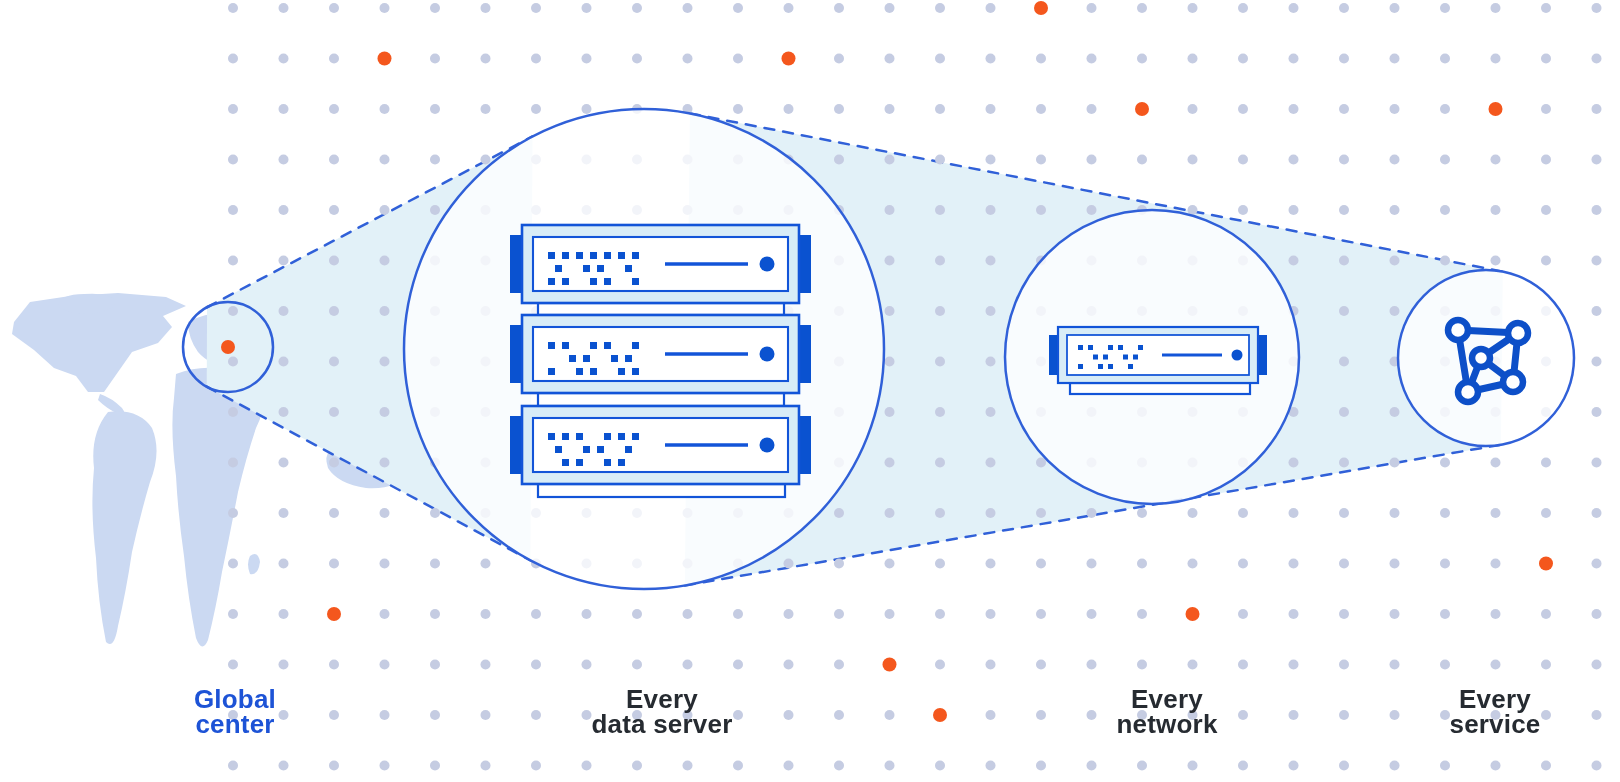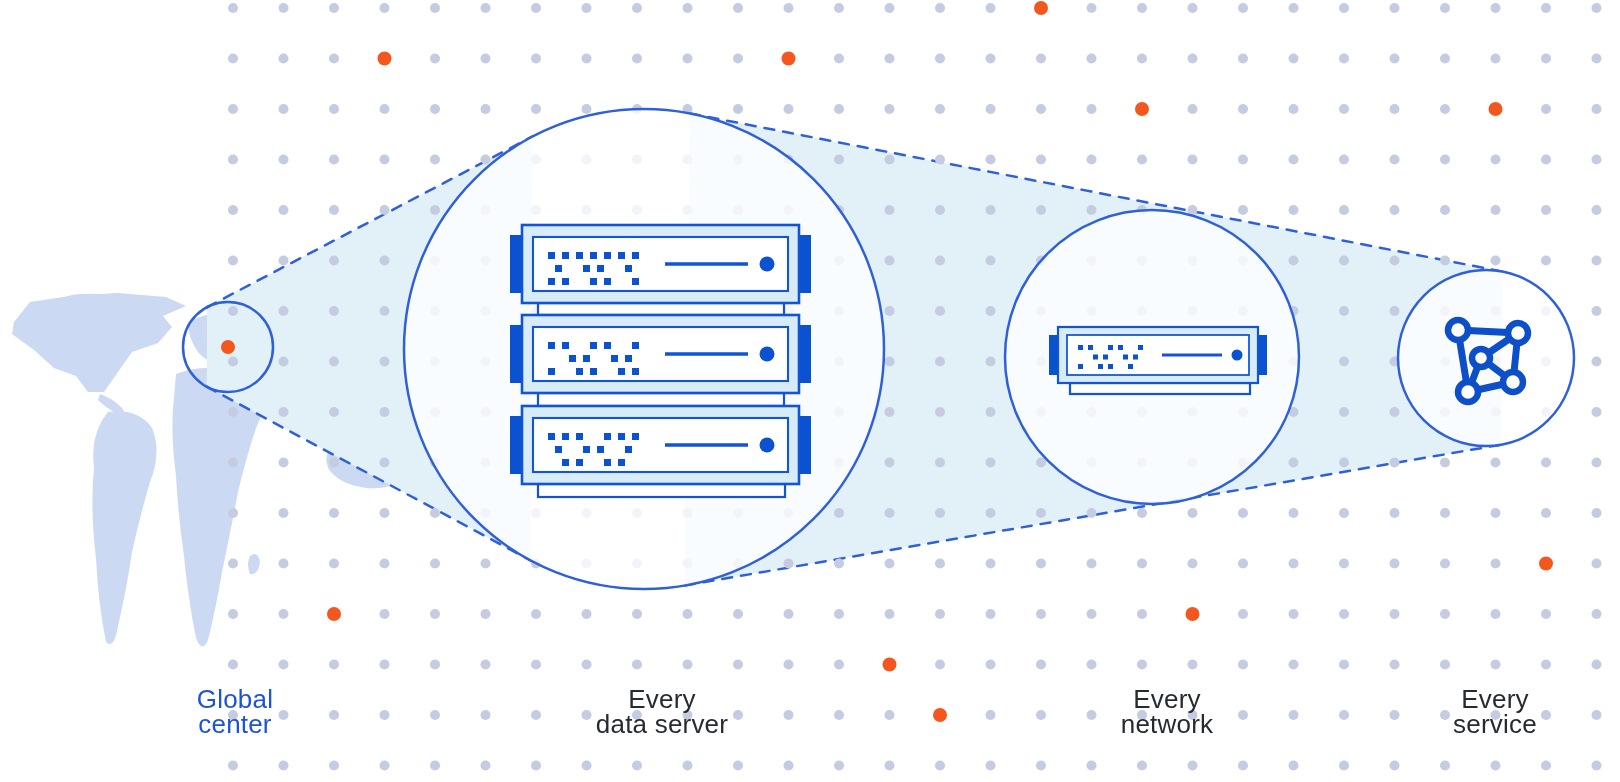--- a/index.html
+++ b/index.html
@@ -1,20 +1,20 @@
 <!DOCTYPE html>
 <html><head>
 <meta charset="utf-8">
 <style>
   html,body{margin:0;padding:0;background:#ffffff;}
   .canvas{position:relative;width:1620px;height:782px;overflow:hidden;background:#ffffff;
           font-family:"Liberation Sans",sans-serif;}
   .canvas svg{position:absolute;left:0;top:0;}
   .stage-label{position:absolute;width:240px;top:687px;text-align:center;
-               font-weight:normal;font-size:26px;line-height:25px;letter-spacing:.2px;}
+               font-weight:bold;font-size:26px;line-height:25px;letter-spacing:.2px;}
 </style>
 </head>
 <body>
 
 <div class="canvas">
   <svg id="svg-root" width="1620" height="782" viewBox="0 0 1620 782">
       <g fill="#cbd9f2">
         <path d="M14,322 L30,302 L70,296 L118,293 L166,297 L186,306 L163,316 L172,327 L158,343 L132,352 L118,372 L104,392 L88,392 L76,376 L54,368 L34,350 L12,334 Z"></path>
         <path d="M58,306 Q60,294 84,294 Q108,292 116,301 Q114,310 96,313 Q70,316 58,306 Z"></path>
         <path d="M100,394 Q112,398 122,408 Q128,416 118,414 Q106,408 98,400 Z"></path>

